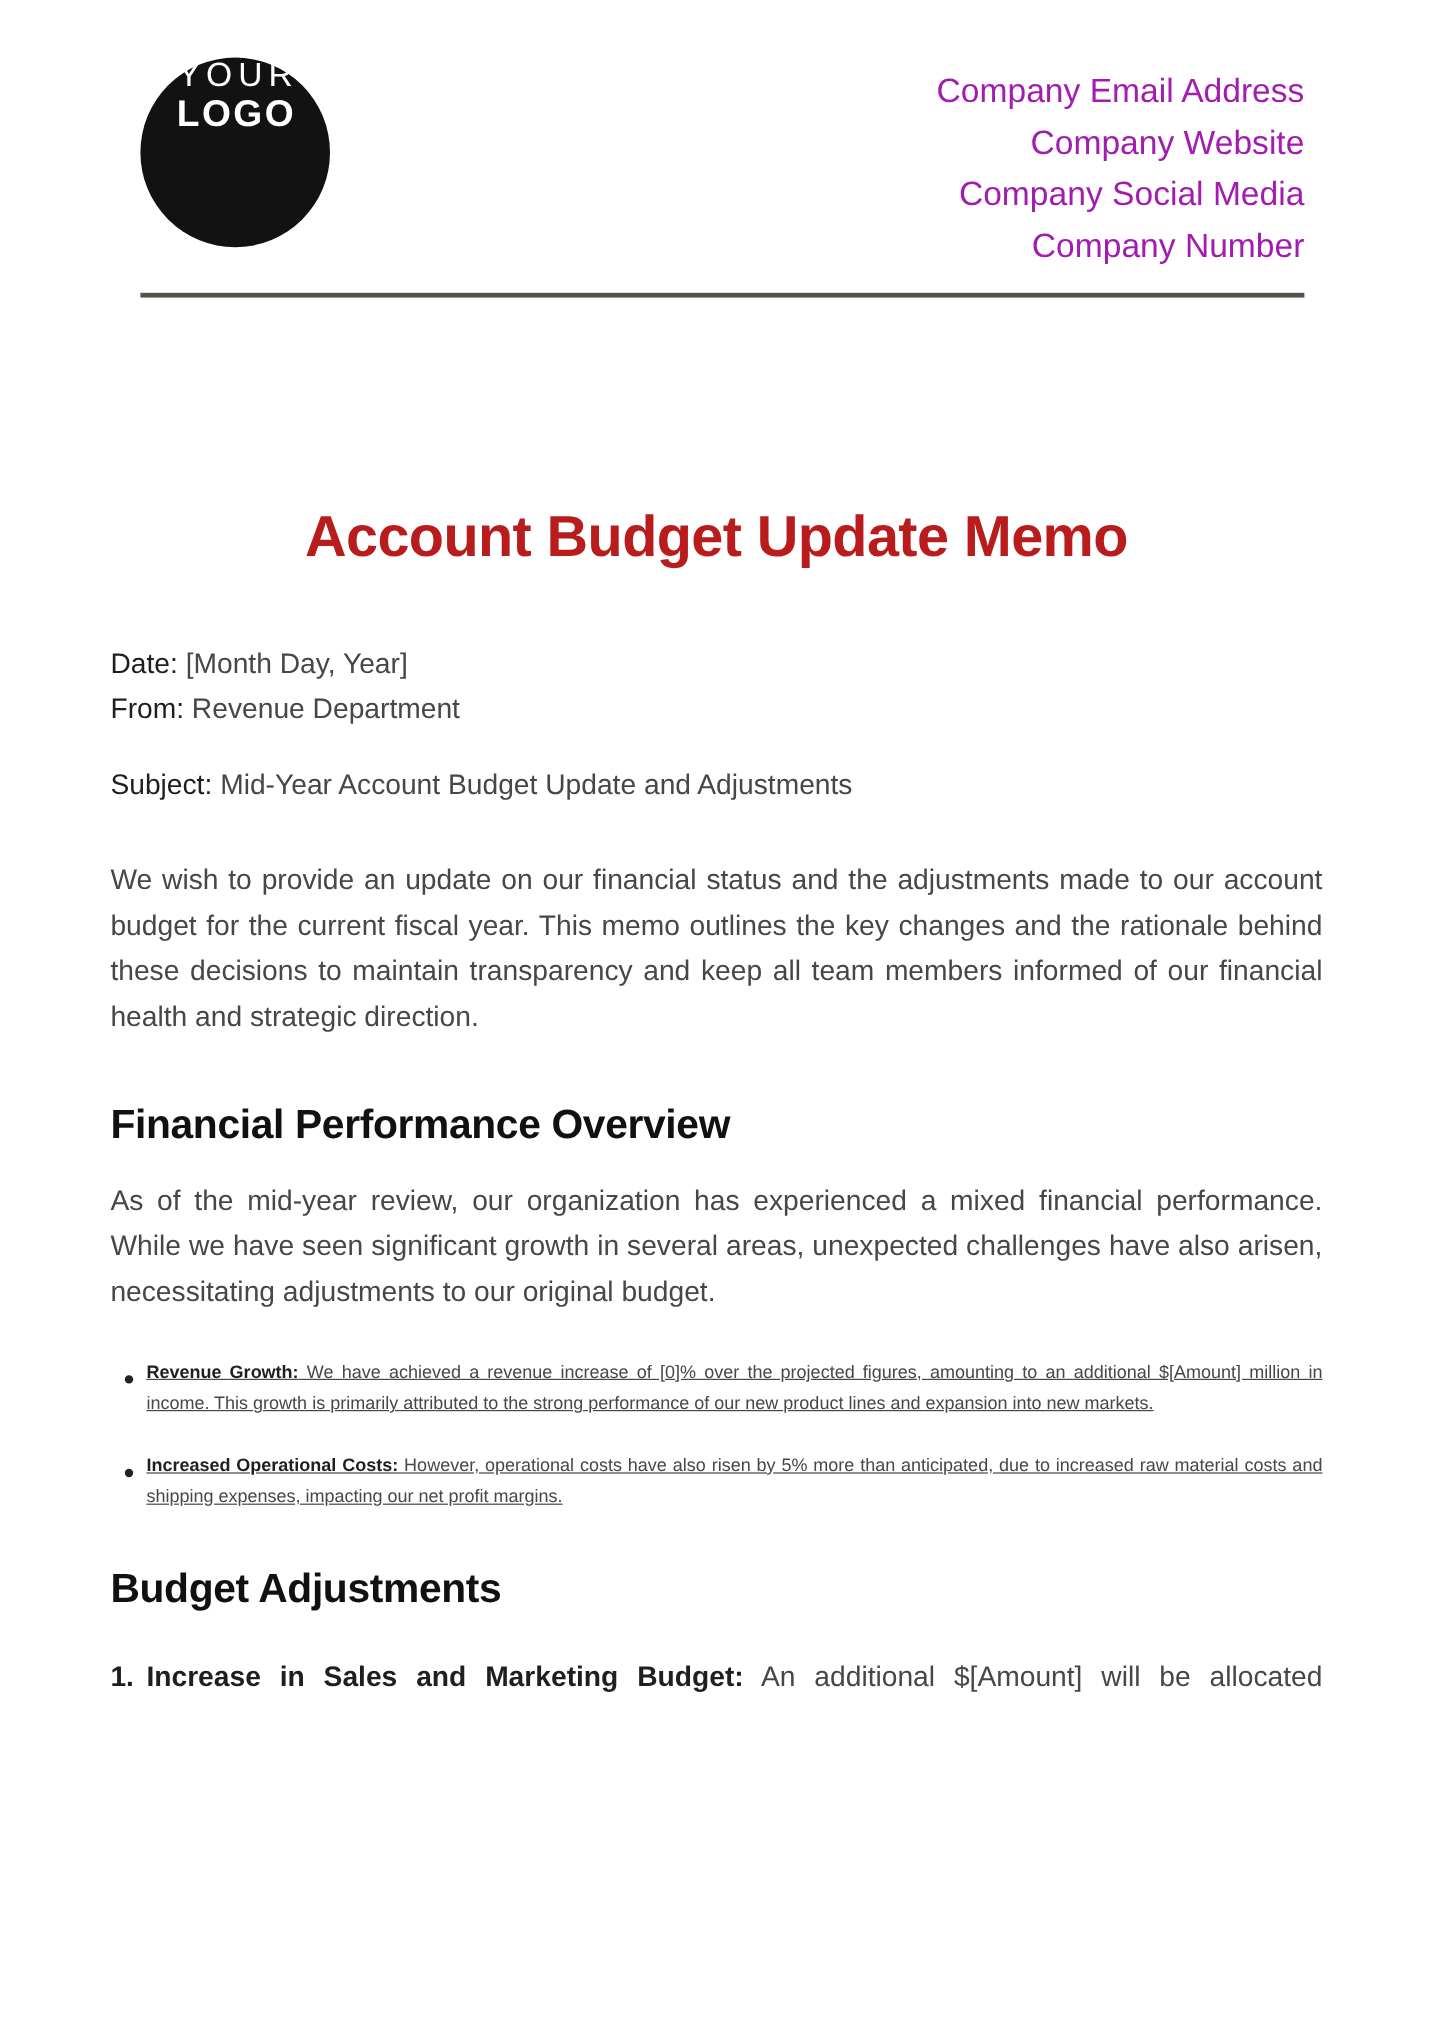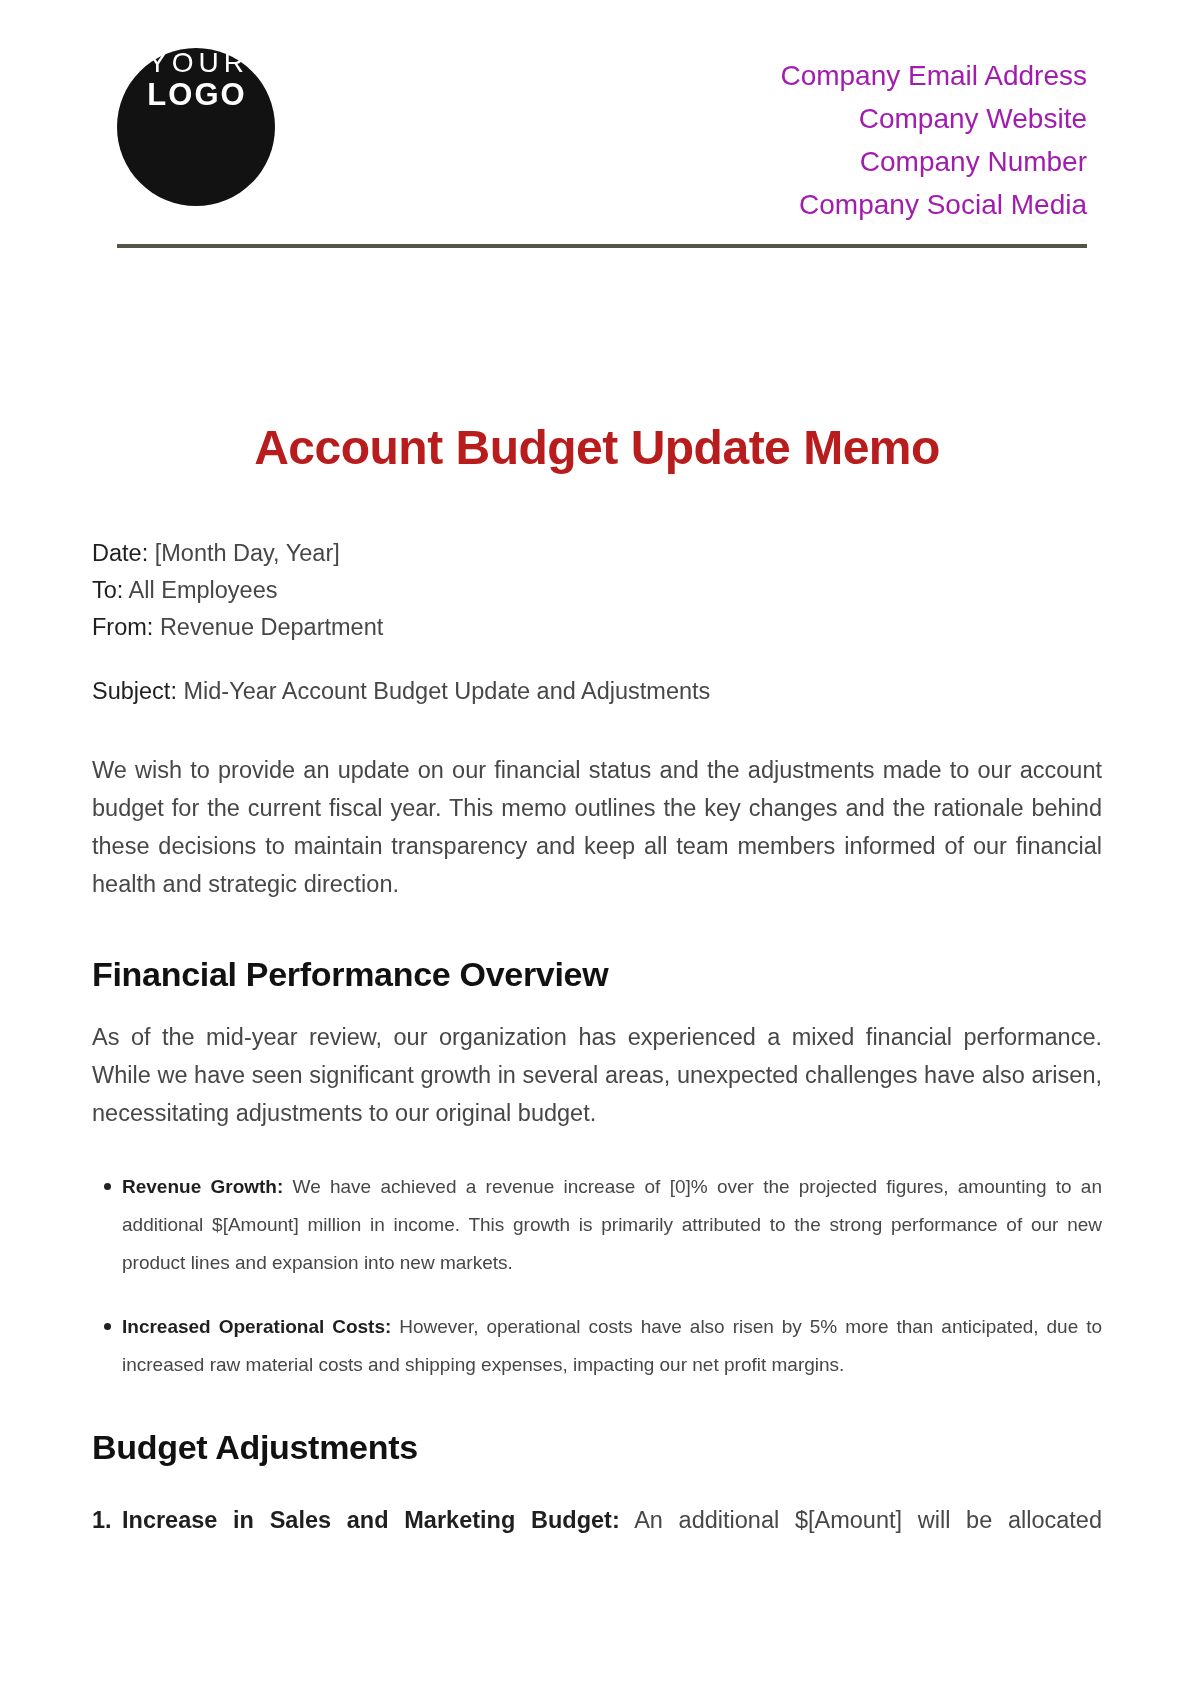--- a/index.html
+++ b/index.html
@@ -82,23 +82,24 @@
     font-weight: 700; color: #111111;
     letter-spacing: -0.3px;
   }
   .sec-heading.second { margin-top: 41px; }
   .sec-par { margin-top: 22px; }
   
   ul.bullet-list { list-style: none; margin: 36px 0 0 0; padding: 0; }
   ul.bullet-list li {
     position: relative;
     padding-left: 30px;
-    font-size: 19px; line-height: 38px;
+    font-size: 15px; line-height: 26px;
     text-align: justify;
     color: #474747;
+    text-decoration: underline;
   }
   ul.bullet-list li + li { margin-top: 26px; }
   ul.bullet-list li::before {
     content: "";
     position: absolute;
     left: 12px; top: 15px;
     width: 7px; height: 7px;
     border-radius: 50%;
     background: #222222;
   }
@@ -124,32 +125,31 @@
 
   <div class="header-zone">
     <div class="doc-header">
       <div class="logo-circle">
         <span class="logo-your">YOUR</span>
         <span class="logo-logo">LOGO</span>
       </div>
       <div class="contact-block">
         <div>Company Email Address</div>
         <div>Company Website</div>
+        <div>Company Social Media</div>
         <div>Company Number</div>
-        <div>Company Social Media</div>
       </div>
     </div>
     <div class="header-rule"></div>
   </div>
 
   <h1 class="doc-title">Account Budget Update Memo</h1>
 
   <div class="meta-block">
     <p class="meta-line"><b>Date:</b> <span>[Month Day, Year]</span></p>
-    <p class="meta-line"><b>To:</b> <span>All Employees</span></p>
     <p class="meta-line"><b>From:</b> <span>Revenue Department</span></p>
   </div>
 
   <p class="subject-line"><b>Subject:</b> <span>Mid-Year Account Budget Update and Adjustments</span></p>
 
   <p class="body-par intro-par">We wish to provide an update on our financial status and the adjustments made to our account budget for the current fiscal year. This memo outlines the key changes and the rationale behind these decisions to maintain transparency and keep all team members informed of our financial health and strategic direction.</p>
 
   <h2 class="sec-heading">Financial Performance Overview</h2>
 
   <p class="body-par sec-par">As of the mid-year review, our organization has experienced a mixed financial performance. While we have seen significant growth in several areas, unexpected challenges have also arisen, necessitating adjustments to our original budget.</p>

